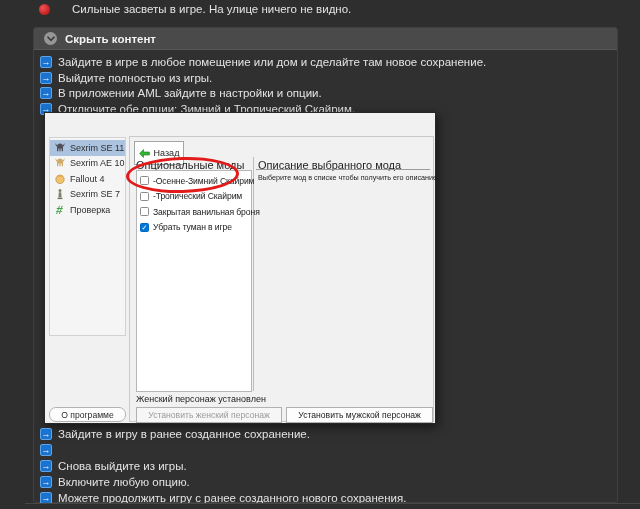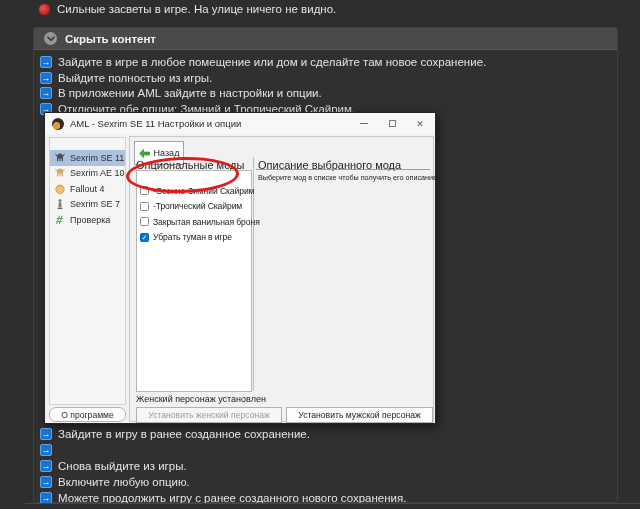--- a/index.html
+++ b/index.html
@@ -4,21 +4,21 @@
 <style>
   * { margin:0; padding:0; box-sizing:border-box; }
   html,body { width:640px; height:509px; }
   body {
     position:relative;
     background:#2e2e2e;
     font-family:"Liberation Sans","DejaVu Sans",sans-serif;
     overflow:hidden;
   }
   
-  .note-row { position:absolute; left:30px; top:3px; display:flex; align-items:center; gap:7px;padding-left:9px; }
+  .note-row { position:absolute; left:30px; top:3px; display:flex; align-items:center; gap:22px;padding-left:9px; }
   .red-dot { width:11px; height:11px; border-radius:50%; background:radial-gradient(circle at 35% 35%, #f05454, #c41e1e 70%); flex:none; }
   .note-text { font-size:11.5px; color:#e3e3e3; }
 
   .spoiler { position:absolute; left:33px; top:27px; width:585px; height:476px;
              border:1px solid #404040; border-radius:3px; background:#303030; }
   .spoiler-header { height:22px; background:#4a4a4a; border-bottom:1px solid #575757;
                     border-radius:2px 2px 0 0; display:flex; align-items:center; gap:8px; padding-left:10px; cursor:pointer; }
   .chev-circle { width:13px; height:13px; border-radius:50%; background:#979797; display:flex; align-items:center; justify-content:center; flex:none; }
   .spoiler-title { font-size:11.5px; font-weight:bold; color:#f2f2f2; }
 
@@ -35,42 +35,42 @@
             box-shadow:2px 3px 10px rgba(0,0,0,.55); }
   .titlebar { height:21px; background:#f7f7f7; display:flex; align-items:center; padding:0 4px 0 7px; gap:6px; }
   .app-ico { width:12px; height:12px; border-radius:50%; flex:none;
              background:radial-gradient(circle at 38% 64%, #e09a3c 33%, #2f2b27 36%); }
   .win-title { flex:1; font-size:9.5px; color:#2b2b2b; white-space:nowrap; overflow:hidden; }
   .win-btn { width:22px; height:17px; display:flex; align-items:center; justify-content:center; color:#6b6b6b; flex:none; }
   .min-bar { width:8px; height:1px; background:#6b6b6b; }
   .max-box { width:7px; height:7px; border:1px solid #7a7a7a; }
   .close-x { font-size:9px; color:#5e5e5e; }
 
-  .sidebar { position:absolute; left:4px; top:24px; width:77px; height:268px;
-             background:#f5f5f5; border:1px solid #d2d2d2; padding-top:12px; }
+  .sidebar { position:absolute; left:4px; top:24px; width:77px; height:199px;
+             background:#f5f5f5; border:1px solid #d2d2d2; padding-top:2px; }
   .side-item { height:15.5px; display:flex; align-items:center; gap:4px; padding-left:3px;
                font-size:9px; color:#2f2f2f; cursor:pointer; }
   .side-item.selected { background:#abc3de; }
   .side-ico { width:13px; height:13px; flex:none; display:flex; align-items:center; justify-content:center; }
   .hash-glyph { font-size:12px; font-weight:bold; color:#43a047; transform:skewX(-8deg); }
 
   .about-btn { position:absolute; left:4px; top:294px; width:77px; height:15px;
                background:#fdfdfd; border:1px solid #b3b3b3; border-radius:7px;
                font-size:8.6px; color:#2c2c2c; display:flex; align-items:center; justify-content:center; cursor:pointer; }
 
   .main { position:absolute; left:84px; top:23px; width:305px; height:286px;
           background:#f1f1f1; border:1px solid #c9c9c9; }
   .back-tab { position:absolute; left:4px; top:4px; width:50px; height:24px; background:#fefefe;
               border:1px solid #a5a5a5; display:flex; align-items:center; justify-content:center; gap:4px;
               font-size:9px; color:#1e1e1e; cursor:pointer; }
   .col-header { position:absolute; top:22px; font-size:11px; color:#1e1e1e; white-space:nowrap; }
   .v-divider { position:absolute; left:123px; top:20px; bottom:30px; width:1px; background:#bdbdbd; }
 
   .listbox { position:absolute; left:6px; top:33px; width:116px; height:222px;
-             background:#ffffff; border:1px solid #b6b6b6; padding-top:12px; }
+             background:#ffffff; border:1px solid #b6b6b6; padding-top:2px; }
   .mod-row { height:15.5px; display:flex; align-items:center; gap:4px; padding-left:3px; cursor:pointer; }
   .cb { width:9px; height:9px; background:#fff; border:1px solid #8b8b8b; border-radius:1.5px; flex:none;
         display:flex; align-items:center; justify-content:center; }
   .cb.on { background:#0078d7; border-color:#0067c0; }
   .cb.on::after { content:"✓"; color:#fff; font-size:7px; line-height:7px; }
   .mod-label { font-size:8.6px; color:#1c1c1c; white-space:nowrap; letter-spacing:-0.1px; }
 
   .desc-sep { position:absolute; left:126px; top:32px; right:3px; height:1px; background:#9d9d9d; }
   .desc-text { position:absolute; left:128px; top:36px; font-size:8px; color:#1c1c1c; white-space:nowrap;
                transform:scaleX(.9); transform-origin:left top; }
@@ -114,33 +114,20 @@
 <div class="step" style="top:86px">
   <span class="step-ico">→</span>
   <span class="step-text">В приложении AML зайдите в настройки и опции.</span>
 </div>
 <div class="step" style="top:101.5px">
   <span class="step-ico">→</span>
   <span class="step-text">Отключите обе опции: Зимний и Тропический Скайрим.</span>
 </div>
 
 <div class="appwin">
-  <div class="titlebar">
-    <span class="app-ico"></span>
-    <span class="win-title">AML - Sexrim SE 11 Настройки и опции</span>
-    <span class="win-btn">
-        <span class="min-bar"></span>
-      </span>
-    <span class="win-btn">
-        <span class="max-box"></span>
-      </span>
-    <span class="win-btn">
-        <span class="close-x">✕</span>
-      </span>
-  </div>
 
   <div class="sidebar">
     <div class="side-item selected">
       <span class="side-ico">
         <svg width="12" height="12" viewBox="0 0 12 12">
             <path d="M6 1.6 C3.9 1.6 3 3.1 3 4.9 L3 9.2 L4.3 9.2 L4.3 6.6 L5.4 6.6 L5.4 9.2 L6.6 9.2 L6.6 6.6 L7.7 6.6 L7.7 9.2 L9 9.2 L9 4.9 C9 3.1 8.1 1.6 6 1.6 Z" fill="#4e4e56"></path>
             <path d="M3 4.6 C1.6 4.1 1.2 2.2 1.8 1.1 C2 2.4 2.5 3.2 3.4 3.6 Z M9 4.6 C10.4 4.1 10.8 2.2 10.2 1.1 C10 2.4 9.5 3.2 8.6 3.6 Z" fill="#4e4e56"></path>
           </svg>
       </span>
       <span>Sexrim SE 11</span>

